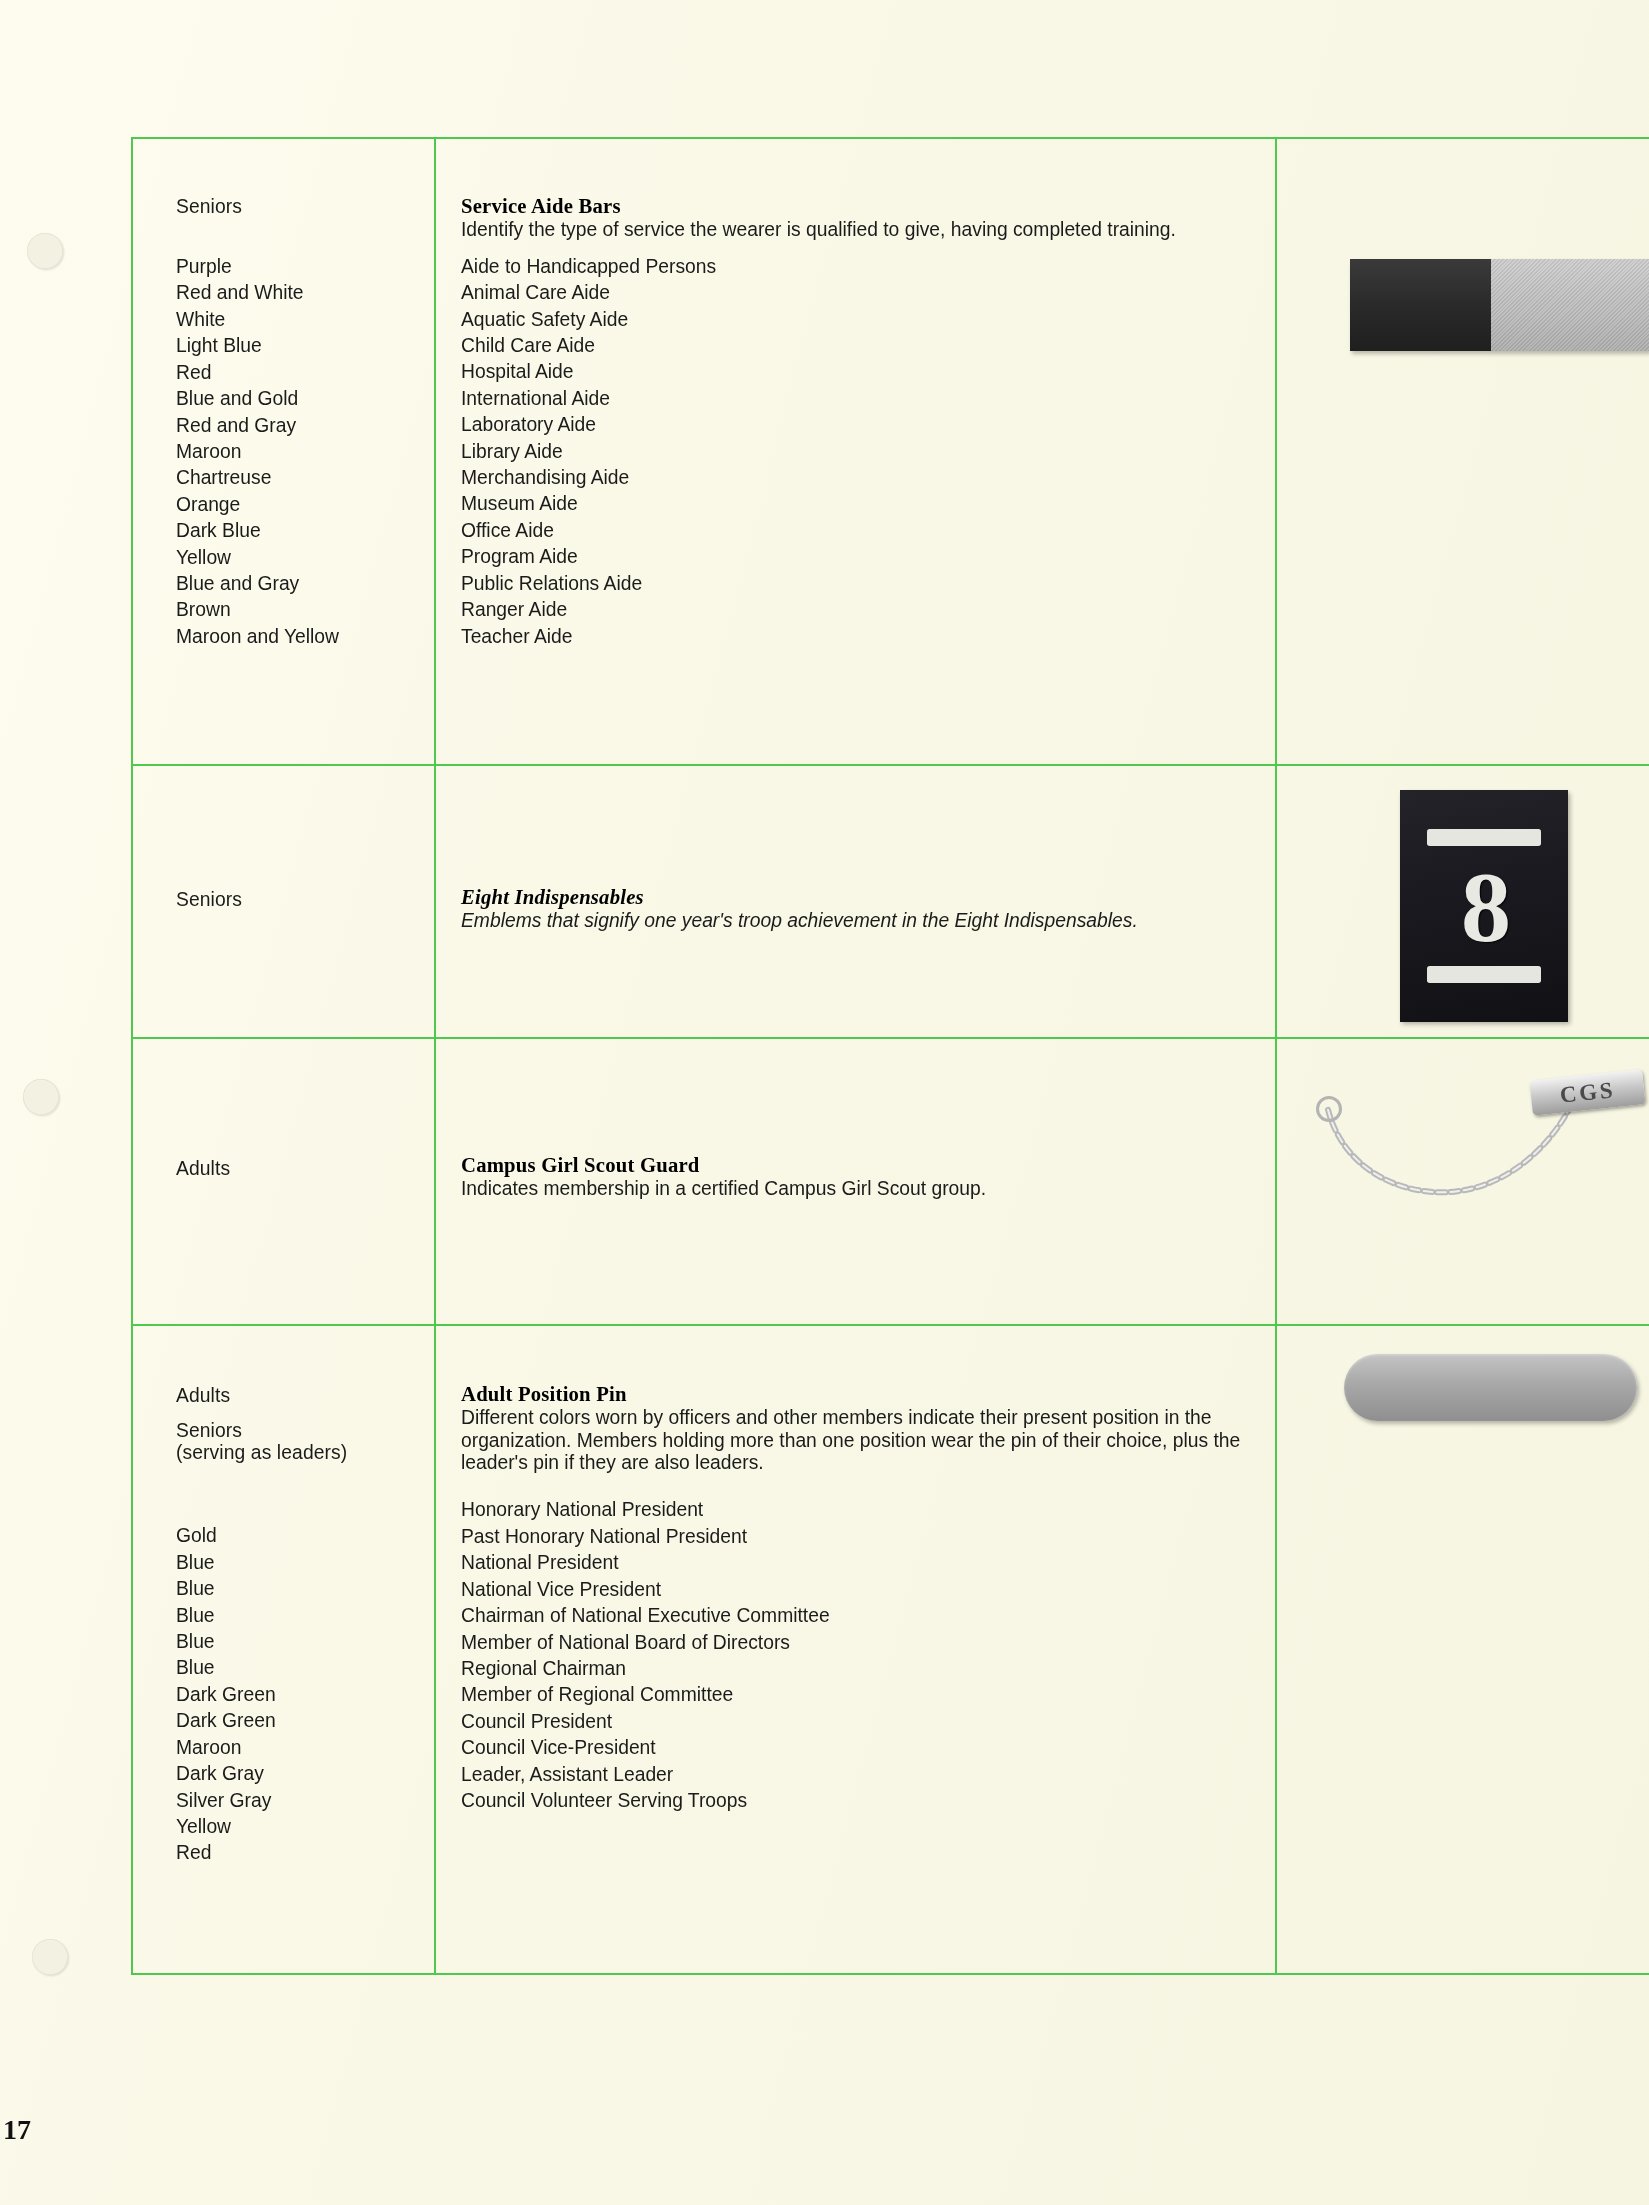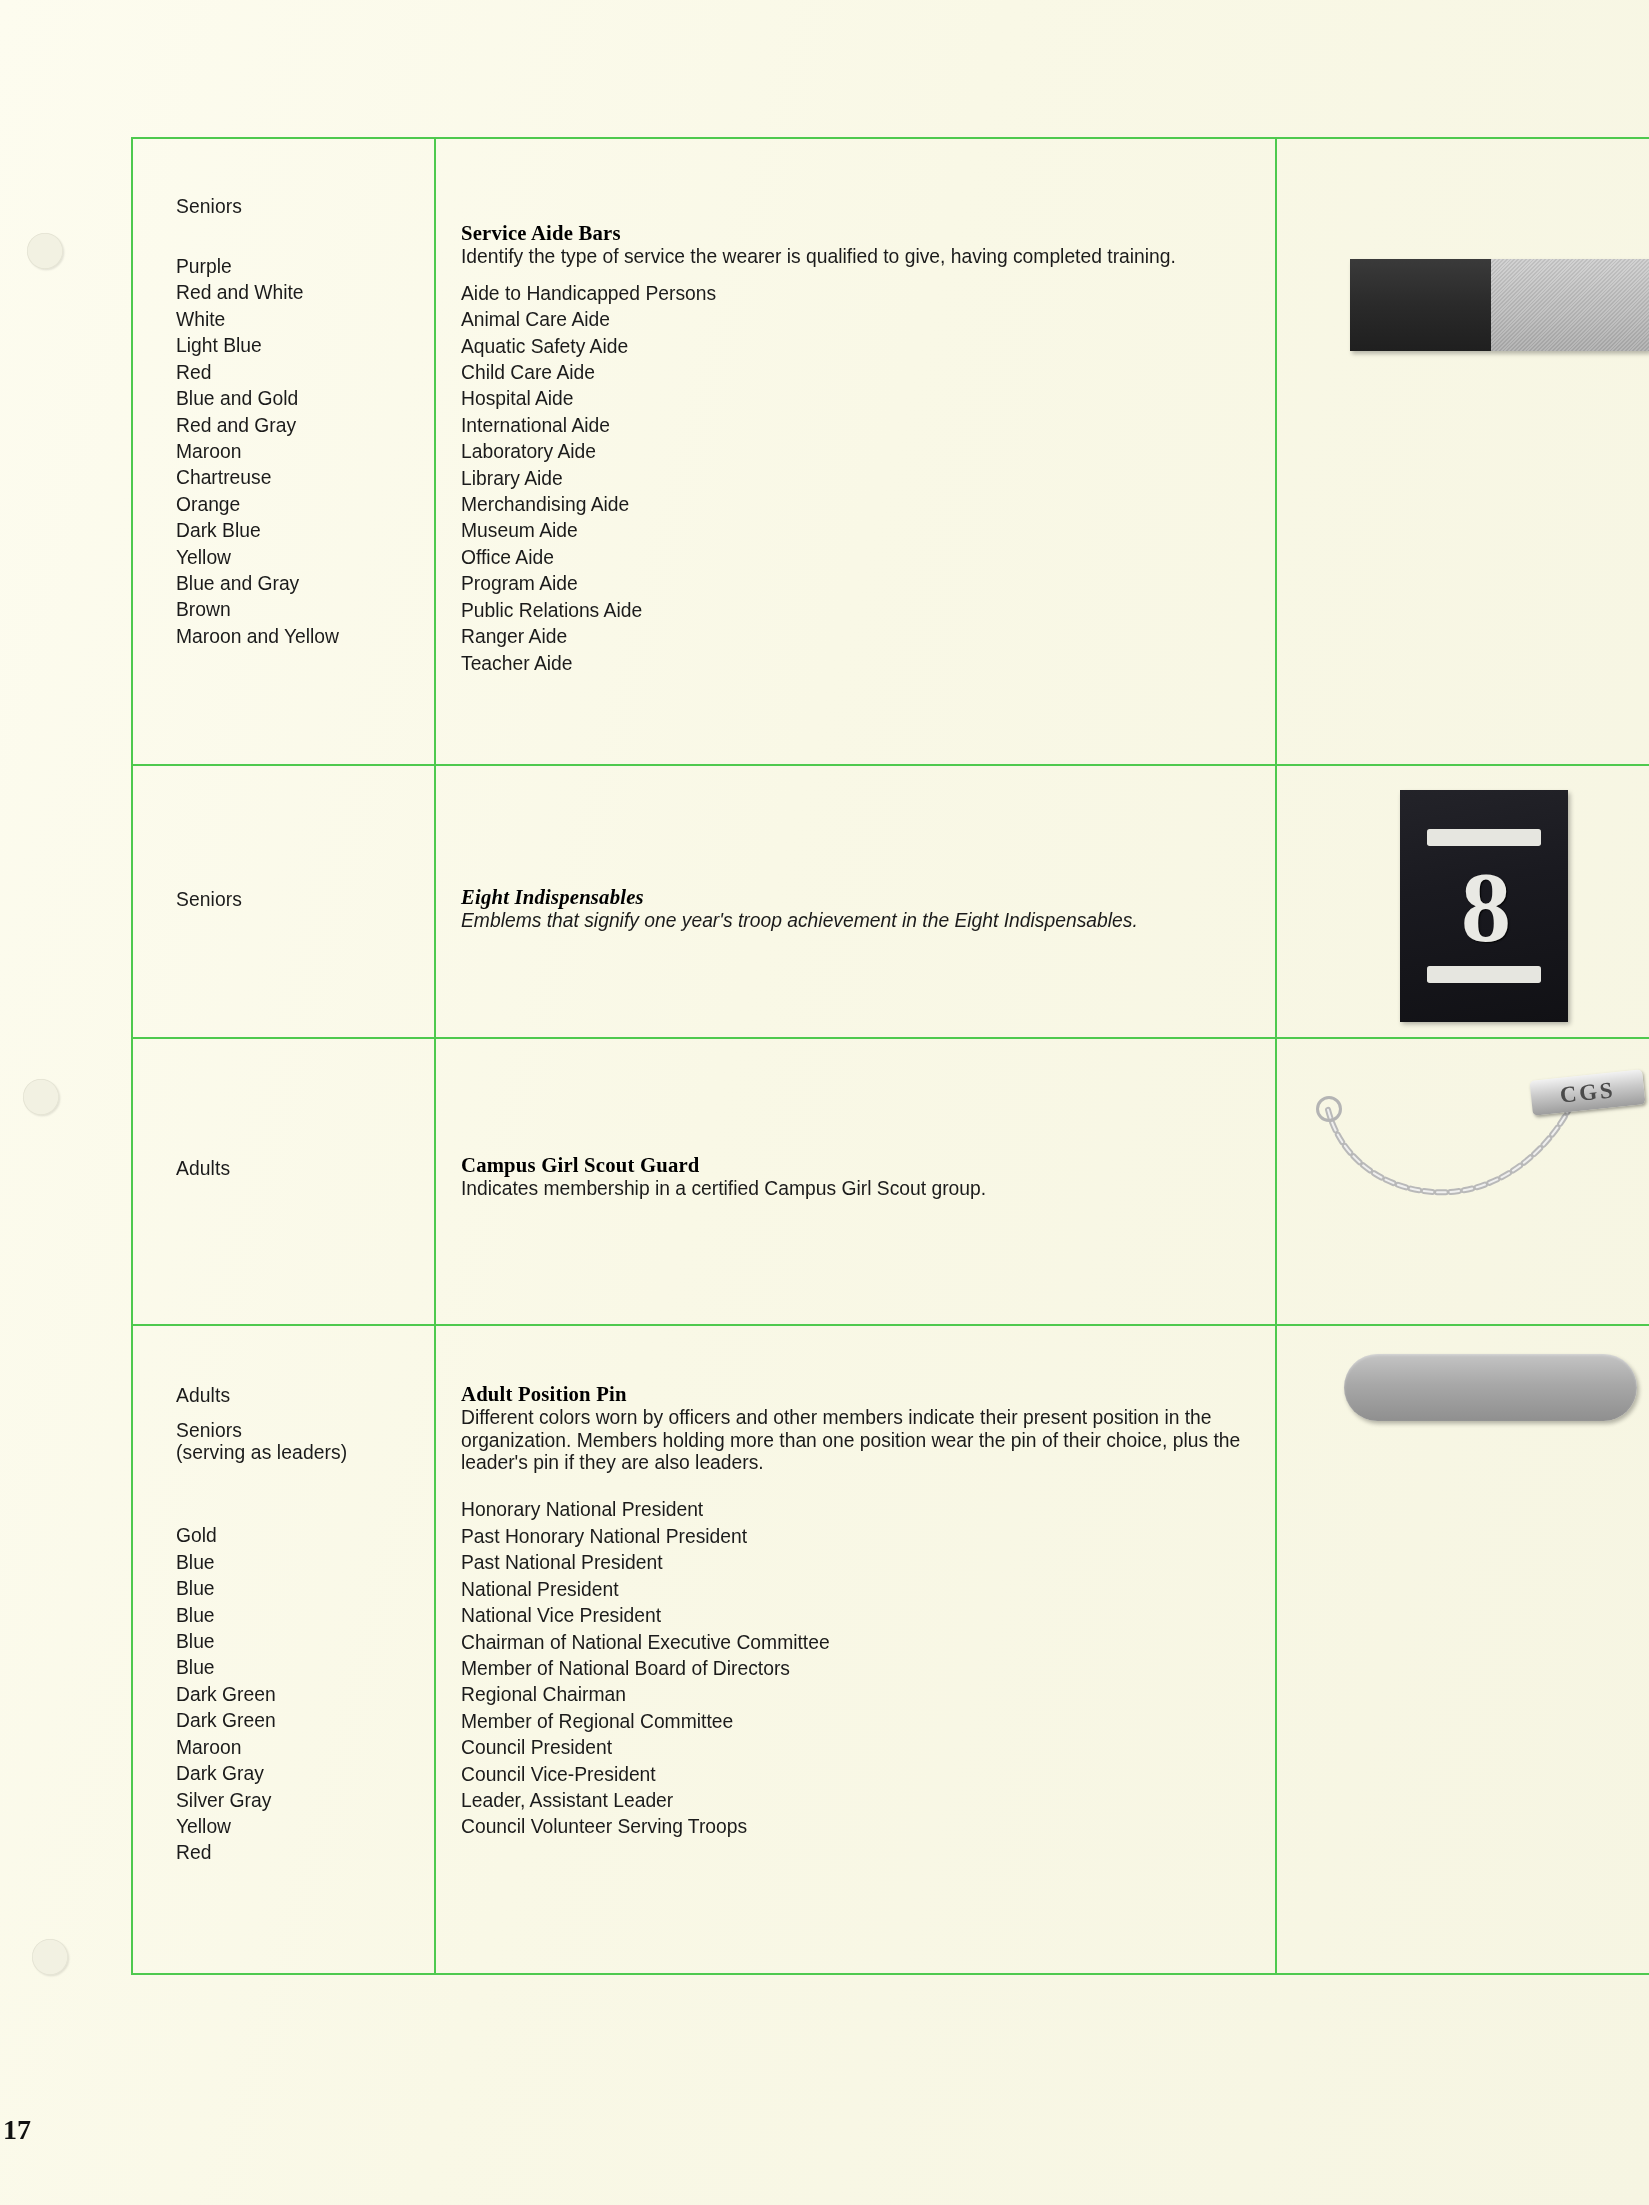--- a/index.html
+++ b/index.html
@@ -99,21 +99,21 @@
   .list {
     font-size: 19.3px;
     color: #1b1b1b;
     line-height: 1.37;
   }
   .list div { white-space: nowrap; }
 
   
   #row-service { min-height: 627px; }
   #row-service .col-who { padding: 57px 0 0 43px; }
-  #row-service .col-desc { padding: 83px 0 0 25px; }
+  #row-service .col-desc { padding: 56px 0 0 25px; }
   #row-service .who-list { margin-top: 36px; }
   #row-service .desc-list { margin-top: 12px; }
 
   
   #row-eight { min-height: 273px; }
   #row-eight .col-who { padding: 123px 0 0 43px; }
   #row-eight .col-desc { padding: 120px 0 0 25px; font-style: italic; }
 
   
   #row-campus { min-height: 287px; }
@@ -351,21 +351,20 @@
           <div>Yellow</div>
           <div>Red</div>
         </div>
       </div>
       <div class="col-desc">
         <div class="hdr">Adult Position Pin</div>
         <div class="body-text">Different colors worn by officers and other members indicate their present position in the organization. Members holding more than one position wear the pin of their choice, plus the leader's pin if they are also leaders.</div>
         <div class="list desc-list">
           <div>Honorary National President</div>
           <div>Past Honorary National President</div>
-          <div>Past National President</div>
           <div>National President</div>
           <div>National Vice President</div>
           <div>Chairman of National Executive Committee</div>
           <div>Member of National Board of Directors</div>
           <div>Regional Chairman</div>
           <div>Member of Regional Committee</div>
           <div>Council President</div>
           <div>Council Vice-President</div>
           <div>Leader, Assistant Leader</div>
           <div>Council Volunteer Serving Troops</div>

